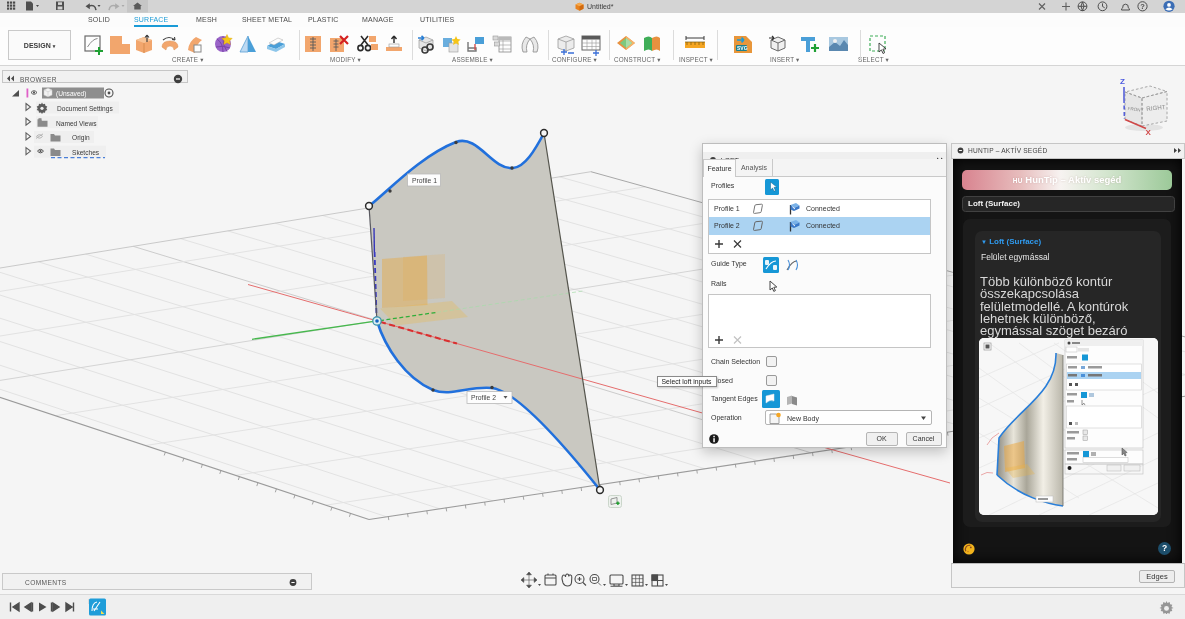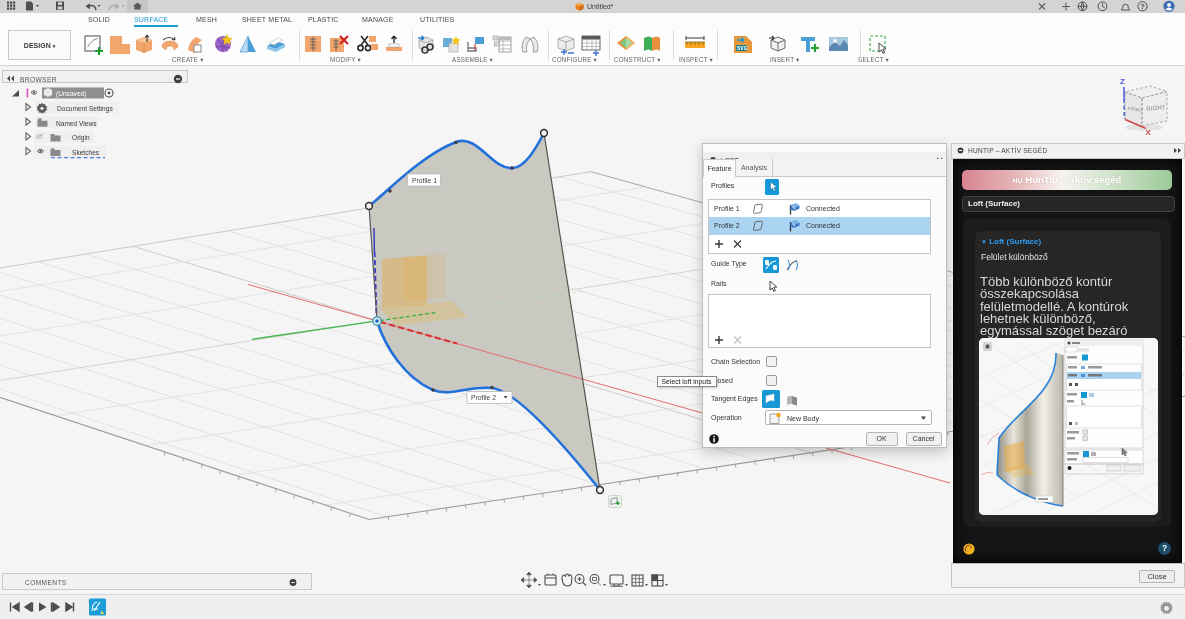--- a/index.html
+++ b/index.html
@@ -590,21 +590,21 @@
  <div style="position:absolute;left:1.5px;top:15.5px;width:229px;height:404.5px;background:#141414;box-shadow:inset 0 0 14px #000"></div>
 
  <div style="position:absolute;left:11px;top:26.5px;width:210px;height:20.5px;border-radius:5px;background:linear-gradient(90deg,#d8838f 0%,#e7bdbd 28%,#f7f3f1 47%,#d5e6d0 68%,#9cc999 100%);text-align:center;line-height:20.5px;color:#fff;font-weight:bold;font-size:9.5px;text-shadow:0 0 2px rgba(120,60,60,.25)"><span style="font-size:6.5px;letter-spacing:.3px">HU</span> HunTip – Aktív segéd</div>
 
  <div style="position:absolute;left:11px;top:53px;width:213px;height:15.5px;background:#262626;border:1px solid #414141;border-radius:3.5px;color:#f2f2f2;font-size:8px;font-weight:bold;line-height:14.5px;padding-left:5px">Loft (Surface)</div>
 
  <div style="position:absolute;left:12px;top:76px;width:208px;height:308px;background:#1c1c1c;border-radius:7px"></div>
 
  <div style="position:absolute;left:24px;top:88px;width:186px;height:291px;background:#262626;border-radius:7px"></div>
  <div style="position:absolute;left:30px;top:93.5px;color:#2f9bf0;font-size:8px;font-weight:bold"><span style="font-size:6px">▼</span> Loft (Surface)</div>
- <div style="position:absolute;left:30px;top:108.5px;color:#e6e6e6;font-size:8.5px">Felület különböző</div>
+ <div style="position:absolute;left:30px;top:108.5px;color:#e6e6e6;font-size:8.5px">Felület egymással</div>
  <div style="position:absolute;left:29px;top:133px;width:173px;color:#d8d8d8;font-size:13px;line-height:12.3px">Több különböző kontúr összekapcsolása felületmodellé. A kontúrok lehetnek különböző, egymással szöget bezáró síkokon is.</div>
 
  <div style="position:absolute;left:27.5px;top:194.5px;width:179px;height:177px;background:#fff;border-radius:5px;overflow:hidden">
   <svg width="179" height="177">
    <rect width="179" height="177" fill="#f7f7f7"></rect>
    <g stroke="#e4e4e4" stroke-width=".7">
     <path d="M0,40 L80,5 M0,70 L110,20 M0,100 L150,35 M0,130 L179,50 M10,177 L179,95 M60,177 L179,120 M110,177 L179,145"></path>
     <path d="M10,5 L100,70 M40,5 L140,80 M75,5 L179,80 M110,5 L179,55 M0,30 L90,95 M0,60 L179,170 M0,95 L100,160"></path>
    </g>
    <rect x="5" y="5" width="7" height="7" fill="#fdfdfd" stroke="#999" stroke-width=".7"></rect>
@@ -679,21 +679,21 @@
 
  <svg width="24" height="24" style="position:absolute;left:11.5px;top:400px">
       <circle cx="6" cy="6" r="5.6" fill="#f2b31c"></circle>
       <path d="M2.8,8.2 a4,4 0 0 1 4.5,-5.8" fill="none" stroke="#8a4a20" stroke-width="1.2"></path>
       <circle cx="7.8" cy="4.4" r="0.9" fill="#8a4a20"></circle>
       <circle cx="5" cy="8.6" r="0.8" fill="#c8801a"></circle>
     </svg>
  <div style="position:absolute;left:207px;top:399px;width:13px;height:13px;border-radius:50%;background:#1d4e6b;color:#fff;font-size:8.5px;font-weight:bold;text-align:center;line-height:13px">?</div>
 
  <div style="position:absolute;left:0;top:420px;width:234px;height:25px;background:#f2f2f2;border:1px solid #c6c6c6;border-top:1px solid #bbb"></div>
- <div style="position:absolute;left:188px;top:426.5px;width:36px;height:13px;background:#ededed;border:1px solid #b3b3b3;border-radius:2px;font-size:7.5px;color:#333;text-align:center;line-height:12px">Close</div>
+ <div style="position:absolute;left:188px;top:426.5px;width:36px;height:13px;background:#ededed;border:1px solid #b3b3b3;border-radius:2px;font-size:7.5px;color:#333;text-align:center;line-height:12px">Edges</div>
 </div>
 
 <div class="abs" style="left:2px;top:572.5px;width:310px;height:17px;background:#f1f1f1;border:1px solid #c9c9c9;z-index:7">
  <span style="position:absolute;left:22px;top:5px;font-size:6.6px;color:#555;letter-spacing:.4px">COMMENTS</span>
  <svg width="20" height="15" style="position:absolute;left:282px;top:1px">
       <circle cx="8" cy="7.5" r="3.4" fill="#3f3f3f"></circle>
       <rect x="6.4" y="7" width="3.2" height="1" fill="#fff"></rect>
     </svg>
 </div>
 

